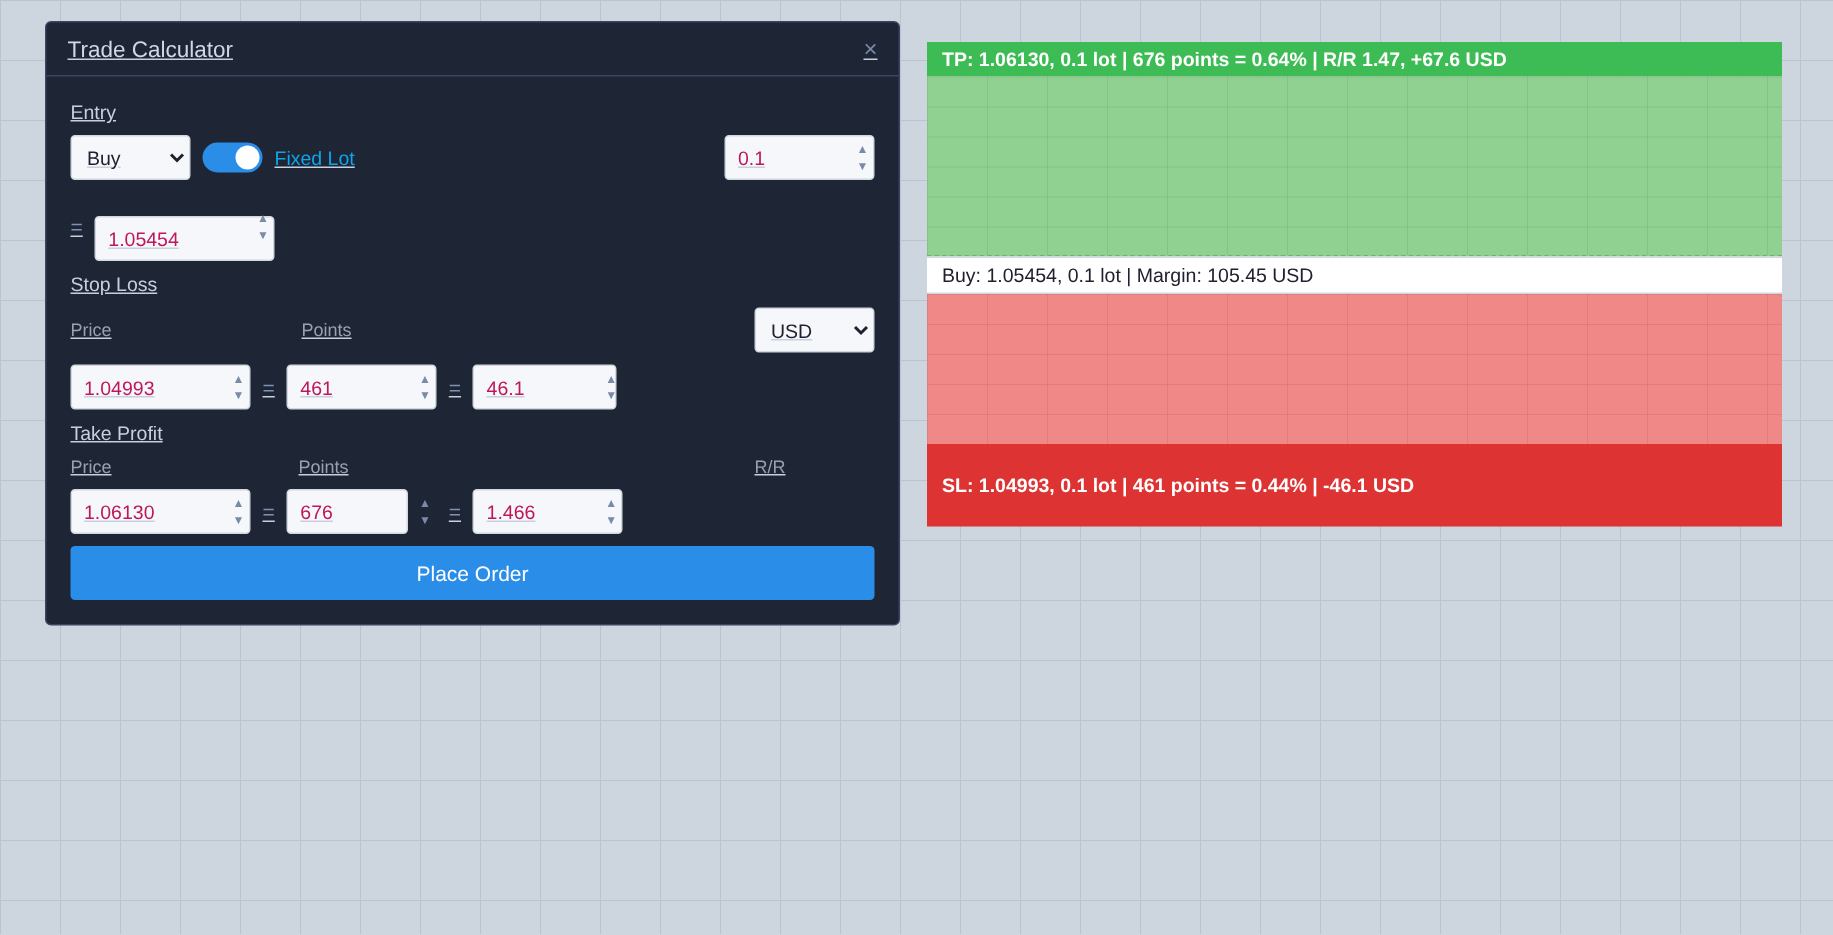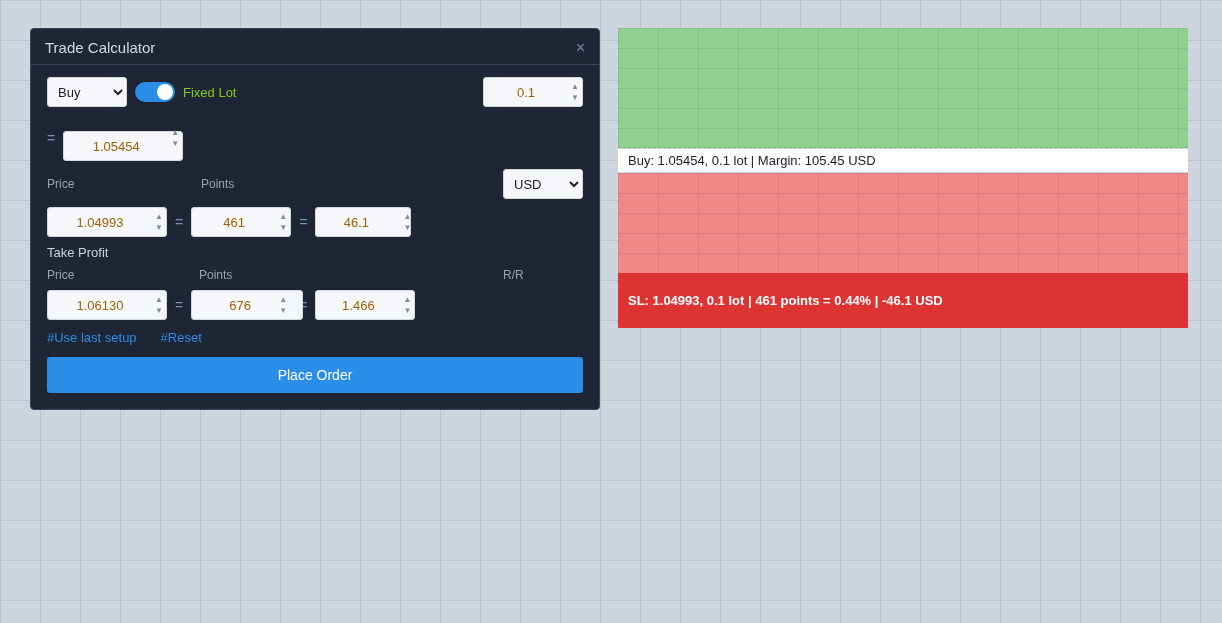--- a/index.html
+++ b/index.html
@@ -21,27 +21,28 @@
       background-image:
         linear-gradient(to right, #b8c4d0 1px, transparent 1px),
         linear-gradient(to bottom, #b8c4d0 1px, transparent 1px);
       background-size: 40px 40px;
       background-color: #cdd5df;
     }
 
     
     .dialog {
       position: absolute;
-      top: 28px;
+      top: 14px;
       left: 30px;
       width: 570px;
       background: #1e2535;
       border: 1px solid #3a4560;
       border-radius: 4px;
       color: #c8d0e0;
+      text-decoration: underline;
     }
 
     .dialog-titlebar {
       display: flex;
       align-items: center;
       justify-content: space-between;
       padding: 10px 14px 8px 14px;
       border-bottom: 1px solid #3a4560;
     }
 
@@ -129,41 +130,41 @@
       height: 16px;
       width: 16px;
       left: 22px;
       bottom: 2px;
       background: white;
       border-radius: 50%;
       transition: 0.3s;
     }
 
     .toggle-label {
-      color: #84cc16;
+      color: #0ea5e9;
       font-size: 13px;
       text-align: right;
     }
 
     
     .spinner-wrap {
       position: relative;
       display: inline-flex;
       align-items: center;
     }
 
     .spinner-input {
       background: #f5f7fa;
       border: 1px solid #d0d8e0;
       border-radius: 3px;
       padding: 4px 22px 4px 8px;
-      color: #a16207;
+      color: #be185d;
       font-size: 13px;
       height: 30px;
-      text-align: center;
+      text-align: left;
       width: 100%;
     }
 
     .spinner-arrows {
       position: absolute;
       right: 2px;
       display: flex;
       flex-direction: column;
       height: 100%;
       justify-content: center;
@@ -292,20 +293,21 @@
 
 <div class="dialog">
   <div class="dialog-titlebar">
     <span class="dialog-title">Trade Calculator</span>
     <button class="close-btn">×</button>
   </div>
 
   <div class="dialog-body">
 
     
+    <div class="section-label">Entry</div>
 
     <div class="row">
 
       <div class="spinner-wrap w80">
         <select class="select-field" style="width:90px;">
           <option>Buy</option>
           <option>Sell</option>
         </select>
       </div>
 
@@ -336,20 +338,21 @@
         <div class="spinner-arrows">
           <button class="arrow-btn">▲</button>
           <button class="arrow-btn">▼</button>
         </div>
       </div>
     </div>
 
     <div class="section-divider"></div>
 
     
+    <div class="section-label">Stop Loss</div>
 
     <div class="row">
       <span class="col-label" style="width:110px;">Price</span>
       <span style="width:8px;"></span>
       <span class="col-label" style="width:100px; margin-left:20px;">Points</span>
       <span style="flex:1;"></span>
       <div style="display:flex;gap:6px;">
         <select class="select-field" style="width:80px;">
           <option>USD</option>
           <option>EUR</option>
@@ -403,51 +406,48 @@
       <div class="spinner-wrap" style="width:120px;">
         <input type="text" class="spinner-input" style="width: 120px;" value="1.06130">
         <div class="spinner-arrows">
           <button class="arrow-btn">▲</button>
           <button class="arrow-btn">▼</button>
         </div>
       </div>
       <span class="equals">=</span>
 
       <div class="spinner-wrap" style="width:100px;">
-        <input type="text" class="spinner-input" style="width: 112px;" value="676">
+        <input type="text" class="spinner-input" style="width: 81px;" value="676">
         <div class="spinner-arrows">
           <button class="arrow-btn">▲</button>
           <button class="arrow-btn">▼</button>
         </div>
       </div>
       <span class="equals">=</span>
 
       <div class="spinner-wrap" style="width:100px;">
         <input type="text" class="spinner-input" style="width: 100px;" value="1.466">
         <div class="spinner-arrows">
           <button class="arrow-btn">▲</button>
           <button class="arrow-btn">▼</button>
         </div>
       </div>
     </div>
 
     
-    <div class="links-row">
-      <button class="link-btn">#Use last setup</button>
-      <button class="link-btn">#Reset</button>
-    </div>
 
     
     <button class="place-order-btn">Place Order</button>
 
   </div>
 </div>
 
 <div class="chart-area">
 
+  <div class="tp-bar">TP: 1.06130, 0.1 lot | 676 points = 0.64% | R/R 1.47, +67.6 USD</div>
 
   <div class="green-zone">
     <div class="zone-grid"></div>
   </div>
 
   <div class="buy-line">Buy: 1.05454, 0.1 lot | Margin: 105.45 USD</div>
 
   <div class="red-zone">
     <div class="zone-grid"></div>
   </div>

